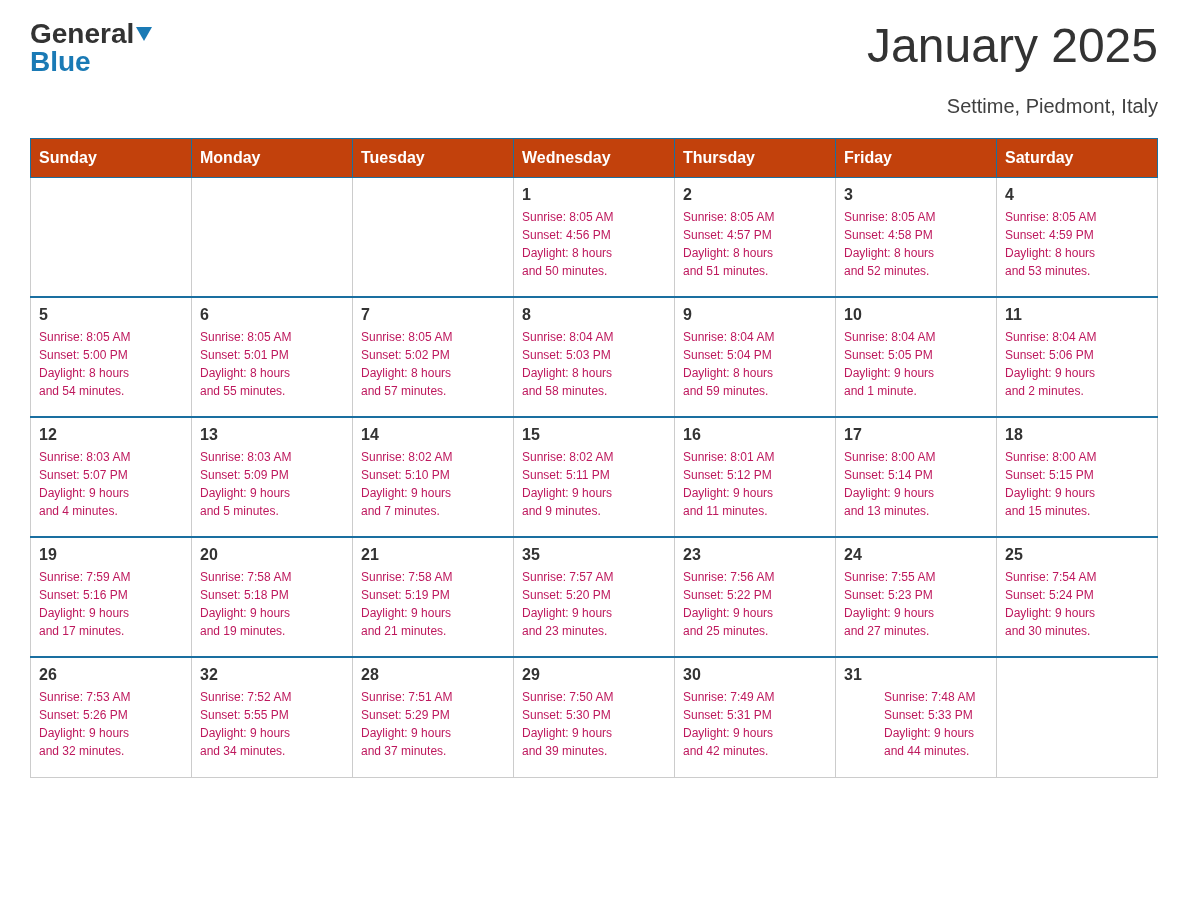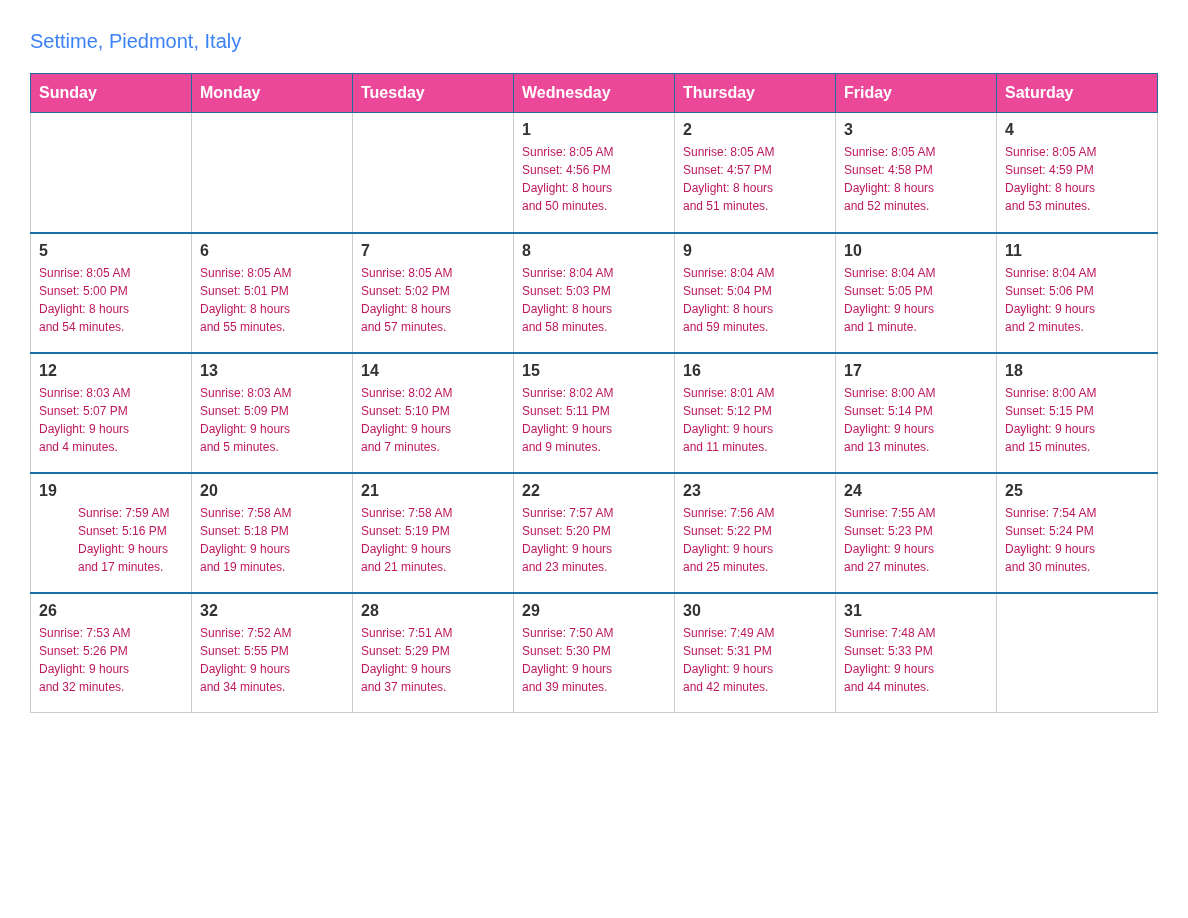--- a/index.html
+++ b/index.html
@@ -51,30 +51,30 @@
       text-align: right;
     }
     .cal-title {
       font-size: 48px;
       font-weight: normal;
       color: #333;
       line-height: 1.1;
     }
     .cal-subtitle {
       font-size: 20px;
-      color: #3b82f6;
-      margin-top: 10px;
+      color: #404040;
+      margin-top: 22px;
     }
     .calendar {
       width: 100%;
       border-collapse: collapse;
       table-layout: fixed;
     }
     .calendar thead tr th {
-      background-color: #ec4899;
+      background-color: #c2410c;
       color: #fff;
       font-size: 16px;
       font-weight: bold;
       padding: 10px 8px;
       text-align: left;
       border: 1px solid #1a6fa0;
     }
     .calendar tbody tr td {
       vertical-align: top;
       border: 1px solid #ccc;
@@ -98,21 +98,29 @@
       line-height: 1.5;
     }
     .row-divider td {
       border-top: 2px solid #1a6fa0 !important;
     }
   </style>
 </head>
 <body>
 
 <div class="header">
+  <div class="logo">
+    <div class="logo-line">
+      <span class="logo-general">General</span>
+      <span class="logo-triangle"></span>
+    </div>
+    <span class="logo-blue">Blue</span>
+  </div>
   <div class="title-block">
+    <div class="cal-title">January 2025</div>
     <div class="cal-subtitle">Settime, Piedmont, Italy</div>
   </div>
 </div>
 
 <table class="calendar">
   <thead>
     <tr>
         <th>Sunday</th>
         <th>Monday</th>
         <th>Tuesday</th>
@@ -254,41 +262,41 @@
           <span class="day-num">18</span>
           <div class="day-info" style="white-space: pre-line;">Sunrise: 8:00 AM
 Sunset: 5:15 PM
 Daylight: 9 hours
 and 15 minutes.</div>
         </td>
       </tr>
       <tr class="row-divider">
         <td>
           <span class="day-num">19</span>
-          <div class="day-info" style="white-space: pre-line; margin-left: 39px;">Sunrise: 7:59 AM
+          <div class="day-info" style="white-space: pre-line;">Sunrise: 7:59 AM
 Sunset: 5:16 PM
 Daylight: 9 hours
 and 17 minutes.</div>
         </td>
         <td>
           <span class="day-num">20</span>
           <div class="day-info" style="white-space: pre-line;">Sunrise: 7:58 AM
 Sunset: 5:18 PM
 Daylight: 9 hours
 and 19 minutes.</div>
         </td>
         <td>
           <span class="day-num">21</span>
           <div class="day-info" style="white-space: pre-line;">Sunrise: 7:58 AM
 Sunset: 5:19 PM
 Daylight: 9 hours
 and 21 minutes.</div>
         </td>
         <td>
-          <span class="day-num">22</span>
+          <span class="day-num">35</span>
           <div class="day-info" style="white-space: pre-line;">Sunrise: 7:57 AM
 Sunset: 5:20 PM
 Daylight: 9 hours
 and 23 minutes.</div>
         </td>
         <td>
           <span class="day-num">23</span>
           <div class="day-info" style="white-space: pre-line;">Sunrise: 7:56 AM
 Sunset: 5:22 PM
 Daylight: 9 hours
@@ -340,21 +348,21 @@
         </td>
         <td>
           <span class="day-num">30</span>
           <div class="day-info" style="white-space: pre-line;">Sunrise: 7:49 AM
 Sunset: 5:31 PM
 Daylight: 9 hours
 and 42 minutes.</div>
         </td>
         <td>
           <span class="day-num">31</span>
-          <div class="day-info" style="white-space: pre-line;">Sunrise: 7:48 AM
+          <div class="day-info" style="white-space: pre-line; margin-left: 40px;">Sunrise: 7:48 AM
 Sunset: 5:33 PM
 Daylight: 9 hours
 and 44 minutes.</div>
         </td>
         <td class="empty"></td>
       </tr>
     </tbody>
 </table>
 
 </body></html>

